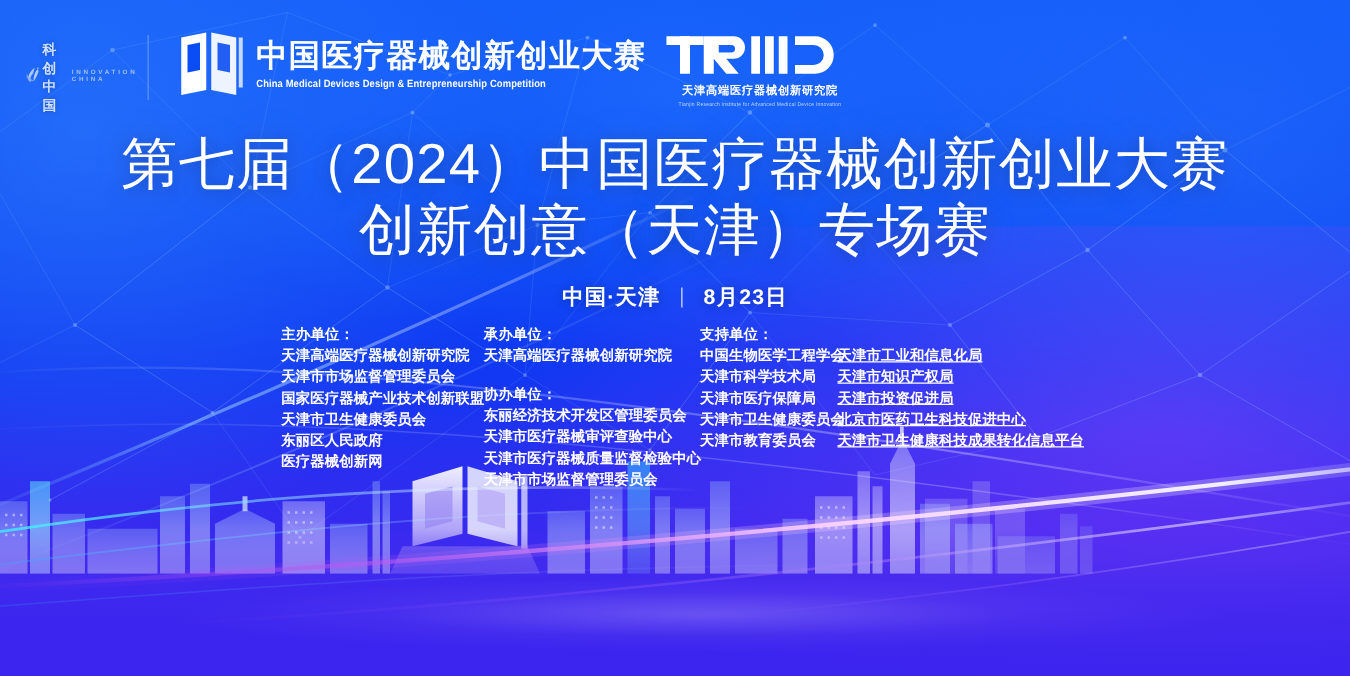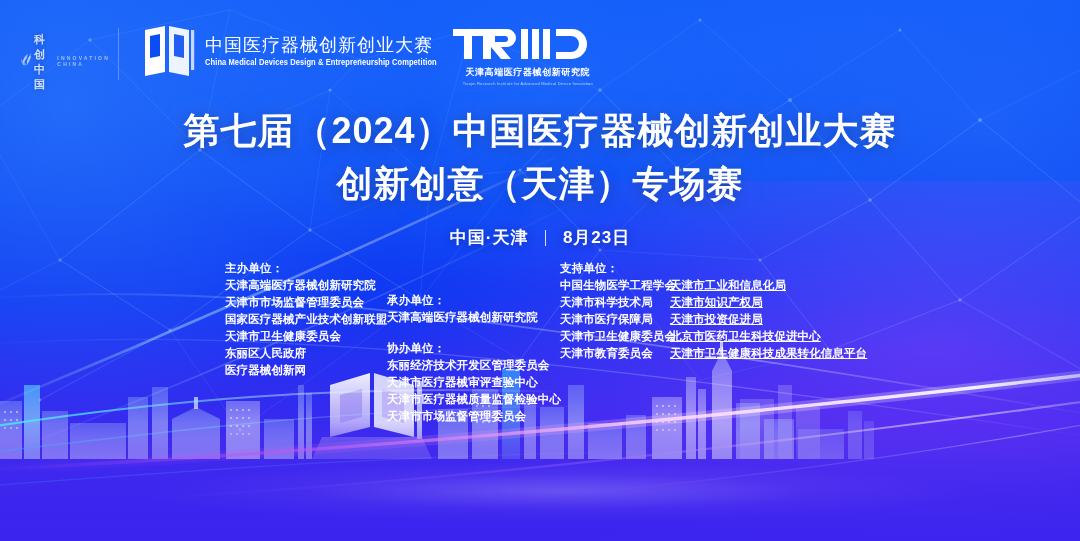--- a/index.html
+++ b/index.html
@@ -67,21 +67,21 @@
     font-size:5px; letter-spacing:2.2px; color:#9fc0ef; font-weight:700; margin-top:2px;
   }
 
   .divider-v { width:1px; height:52px; background:rgba(255,255,255,.28); margin:4px 16px 0 8px; }
 
   
   #logo-cmde { margin-left:8px; align-items:center; gap:10px; }
   #logo-cmde .mark { width:52px; height:54px; }
   #logo-cmde .txt { display:flex; flex-direction:column; justify-content:center; }
   #logo-cmde .cn {
-    font-size:18px; font-weight:400; color:#ffffff; letter-spacing:1px; line-height:1.15;
+    font-size:25px; font-weight:700; color:#ffffff; letter-spacing:1px; line-height:1.15;
   }
   #logo-cmde .en {
     font-size:7.5px; font-weight:700; color:#ffffff; letter-spacing:.1px; margin-top:3px;
     transform:scaleY(1.12); transform-origin:left center; white-space:nowrap;
   }
 
   
   #logo-triid { margin-left:16px; flex-direction:column; align-items:center; padding-top:2px; }
   #logo-triid .wordmark { height:36px; }
   #logo-triid .cn {
@@ -90,22 +90,22 @@
   #logo-triid .en {
     font-size:4px; color:#bcd4f5; letter-spacing:.2px; margin-top:2px; white-space:nowrap;
     transform:scaleY(1.1);
   }
 
   
   #title-wrap {
     position:absolute; left:0; right:0; top:104px; text-align:center; z-index:6;
   }
   .title-line {
-    color:#ffffff; font-weight:700; letter-spacing:1px;
-    font-size:36px; line-height:53px;
+    color:#ffffff; font-weight:400; letter-spacing:1px;
+    font-size:45px; line-height:53px;
     text-shadow:0 2px 14px rgba(2,20,90,.45), 0 0 26px rgba(120,180,255,.30);
   }
 
   
   #date-line {
     position:absolute; left:0; right:0; top:226px; text-align:center; z-index:6;
     color:#ffffff; font-size:17px; font-weight:700; letter-spacing:1px;
     text-shadow:0 1px 8px rgba(2,20,90,.4);
   }
   #date-line .sep {
@@ -114,21 +114,21 @@
   }
 
   
   #info {
     position:absolute; left:225px; top:260px; z-index:6;
     display:flex; align-items:flex-start;
     color:#ffffff;
   }
   .info-col { display:flex; flex-direction:column; }
   .col-1 { width:162px; }
-  .col-2 { width:173px;margin-top:32px; }
+  .col-2 { width:173px; }
   .col-3 { width:110px; }
   .col-4 { width:auto;text-decoration:underline; }
 
   .info-group + .info-group { margin-top:14px; }
   .info-head {
     font-size:11.5px; font-weight:700; color:#ffffff; line-height:17px;
     letter-spacing:.2px; white-space:nowrap;
   }
   .info-item {
     font-size:11.5px; font-weight:700; color:#ffffff; line-height:17px;

